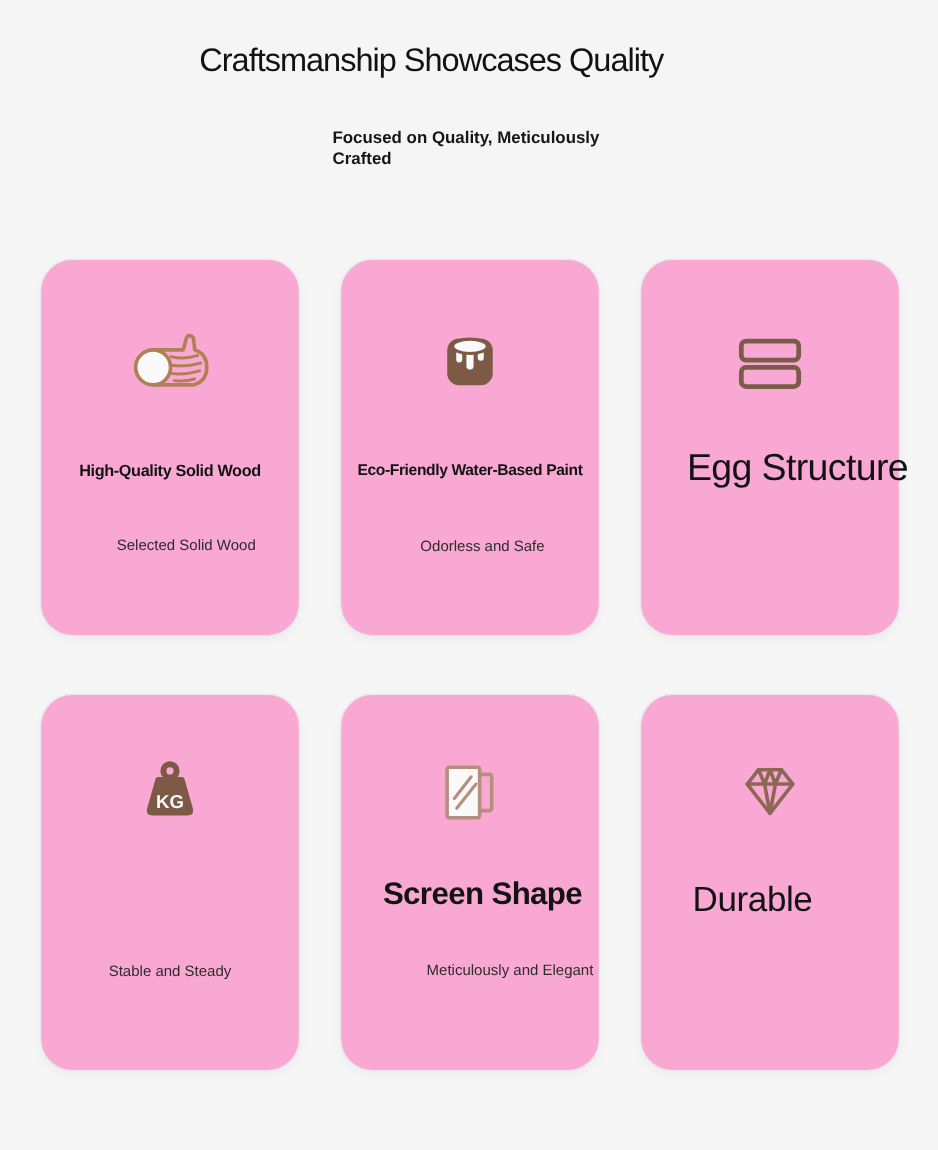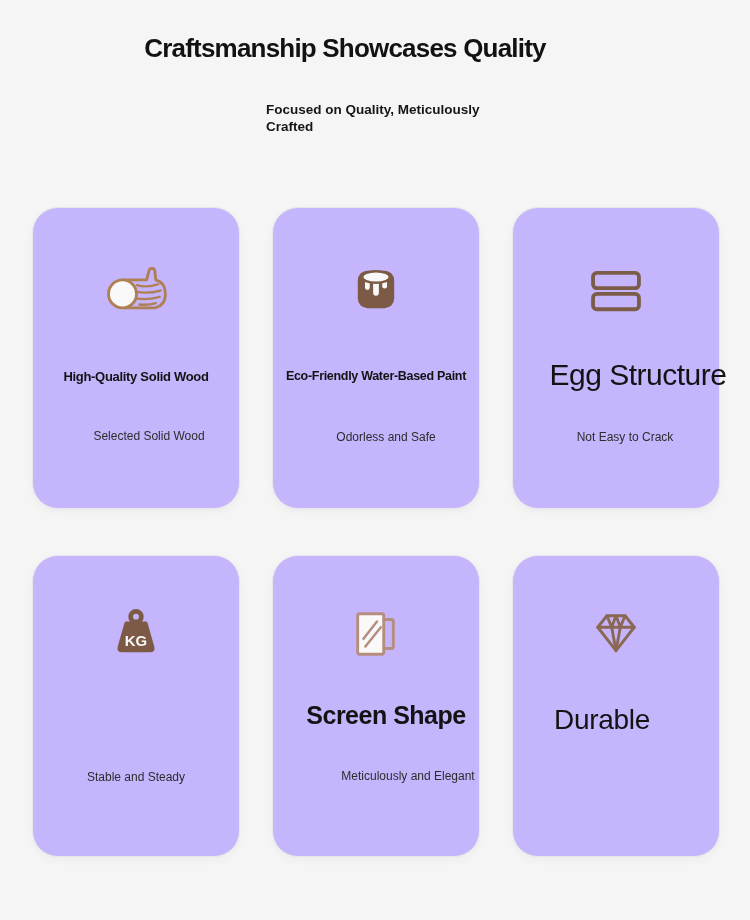--- a/index.html
+++ b/index.html
@@ -4,30 +4,30 @@
 <style>
   html,body{margin:0;padding:0;}
   body{
     width:750px;height:920px;position:relative;overflow:hidden;
     background:#f5f5f6;
     font-family:"Liberation Sans","DejaVu Sans",sans-serif;
     -webkit-font-smoothing:antialiased;
   }
   .main-title{
     position:absolute;top:33px;left:0;width:690px;margin:0;
-    text-align:center;font-size:26px;font-weight:bold;color:#121212;
+    text-align:center;font-size:26px;font-weight:normal;color:#121212;
     letter-spacing:-0.8px;
   }
   .main-subtitle{
     position:absolute;top:97px;left:262px;width:250px;margin:4px;
     font-size:13.5px;font-weight:bold;color:#161616;line-height:17px;
   }
   .card{
     position:absolute;width:206px;height:300px;
-    background:#c4b5fd;border:1px solid #e8e8ea;border-radius:26px;
+    background:#f9a8d4;border:1px solid #e8e8ea;border-radius:26px;
     box-shadow:0 3px 8px rgba(0,0,0,0.04);
   }
   .c1{left:32px;top:207px}  .c2{left:272px;top:207px}  .c3{left:512px;top:207px}
   .c4{left:32px;top:555px}  .c5{left:272px;top:555px}  .c6{left:512px;top:555px}
 
   .icon-wrap{
     position:absolute;left:0;width:100%;
     display:flex;justify-content:center;
     color:var(--icon-color,#8b6854);
   }
@@ -91,21 +91,20 @@
   </div>
 
   <div class="card c3" style="--icon-color: #7b5c49;">
     <div class="icon-wrap">
       <svg width="54" height="44" viewBox="0 0 56 46">
         <rect x="4" y="3" width="48" height="16" rx="4" fill="none" stroke="currentColor" stroke-width="4"></rect>
         <rect x="4" y="25" width="48" height="16" rx="4" fill="none" stroke="currentColor" stroke-width="4"></rect>
       </svg>
     </div>
     <div class="card-title">Egg Structure</div>
-    <div class="card-sub">Not Easy to Crack</div>
   </div>
 
   <div class="card c4" style="--icon-color: #7d5a45;">
     <div class="icon-wrap">
       <svg width="50" height="56" viewBox="0 0 52 58">
         <circle cx="26" cy="10" r="5.5" fill="none" stroke="currentColor" stroke-width="5"></circle>
         <path d="M16 15 H36 Q37.5 15 38 16.5 L45 41 Q46.5 47 40.5 47 H11.5 Q5.5 47 7 41 L14 16.5 Q14.5 15 16 15 Z" fill="currentColor"></path>
         <text x="26" y="40.5" text-anchor="middle" font-size="15.5" font-weight="bold" font-family="Liberation Sans, DejaVu Sans, sans-serif" fill="#f9f9fa">KG</text>
       </svg>
     </div>

